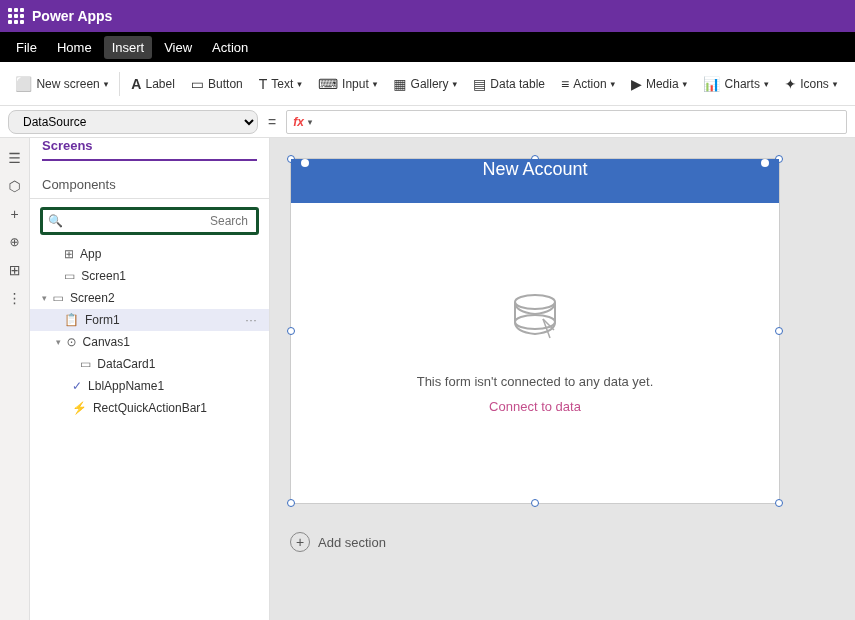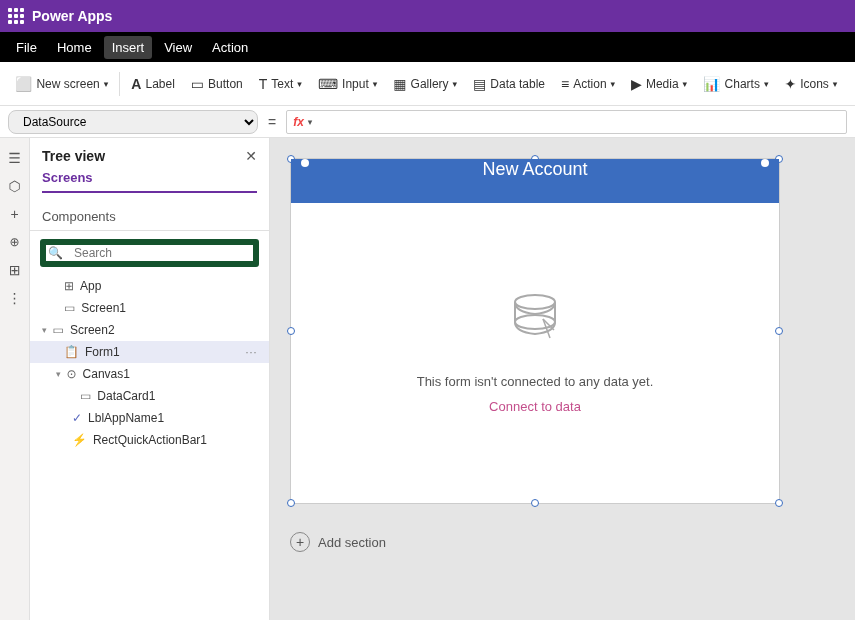--- a/index.html
+++ b/index.html
@@ -159,24 +159,25 @@
       color: #6b2fa0;
       border-bottom: 2px solid #6b2fa0;
       font-weight: 600;
     }
     #treepanel-search {
       padding: 0 10px 8px 10px;
     }
     #treepanel-search input {
       width: 100%;
       height: 28px;
-      border: 6px solid #14532d;
+      border: 3px solid #14532d;
       border-radius: 3px;
       padding: 0 8px 0 28px;
       font-size: 12px;
+      text-align: right;
     }
     .search-wrap { position: relative; }
     .search-wrap .search-icon {
       position: absolute;
       left: 8px;
       top: 50%;
       transform: translateY(-50%);
       color: #888;
       font-size: 12px;
     }
@@ -392,24 +393,20 @@
   <div id="left-icons">
     <div class="left-icon">☰</div>
     <div class="left-icon">⬡</div>
     <div class="left-icon">+</div>
     <div class="left-icon" style="font-size:12px;">⊕</div>
     <div class="left-icon">⊞</div>
     <div class="left-icon">⋮</div>
   </div>
 
   <div id="treepanel">
-    <div id="treepanel-header">
-      <span class="title">Tree view</span>
-      <span class="close-btn">✕</span>
-    </div>
     <div id="treepanel-tabs">
       <div class="treepanel-tab active">Screens</div>
       <div class="treepanel-tab">Components</div>
     </div>
     <div id="treepanel-search">
       <div class="search-wrap">
         <span class="search-icon">🔍</span>
         <input type="text" placeholder="Search" style="">
       </div>
     </div>

